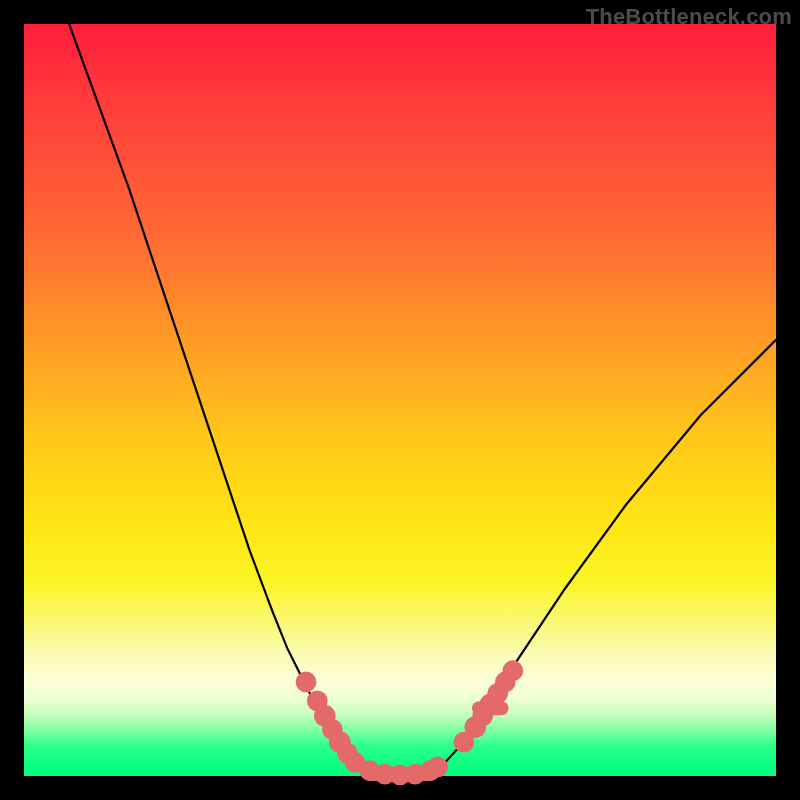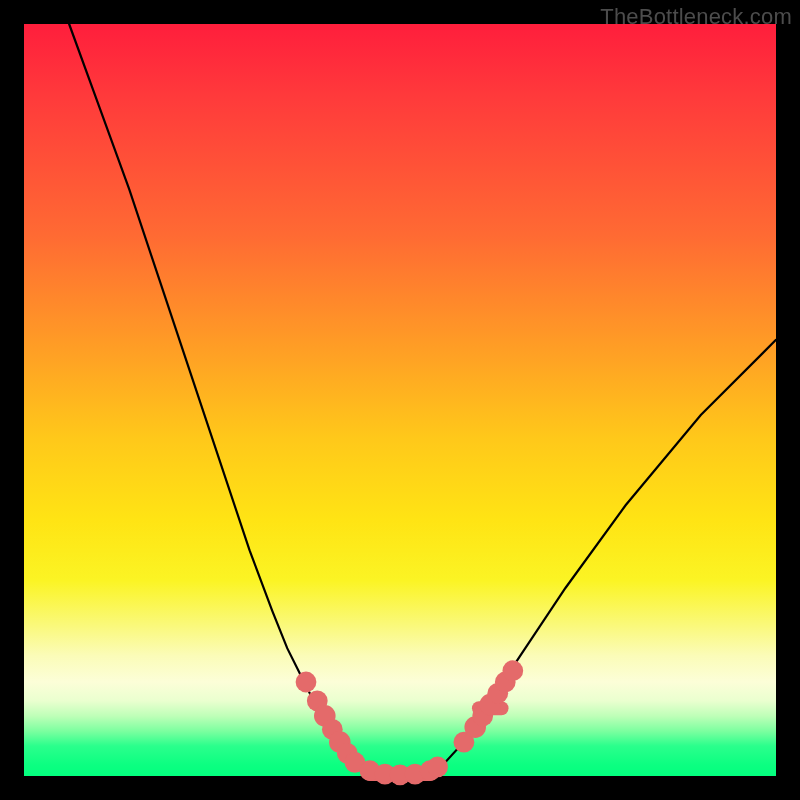--- a/index.html
+++ b/index.html
@@ -45,21 +45,21 @@
       #0cff81 98.5%,
       #03ff7e 100%
     );
   }
   .watermark {
     position: absolute;
     top: 4px;
     right: 8px;
     color: #4c4c4c;
     font-size: 22px;
-    font-weight: 400;
+    font-weight: 700;
     letter-spacing: 0.2px;
     user-select: none;
   }
   svg.curve {
     position: absolute;
     left: 0;
     top: 0;
     width: 752px;
     height: 752px;
     overflow: visible;

